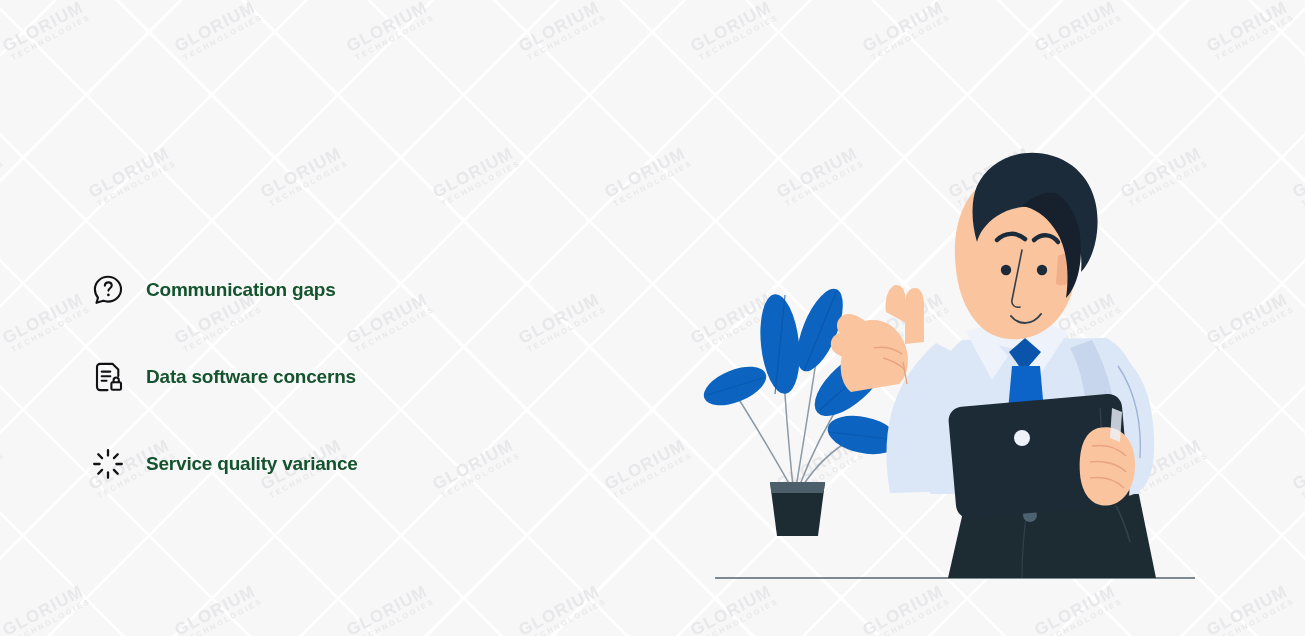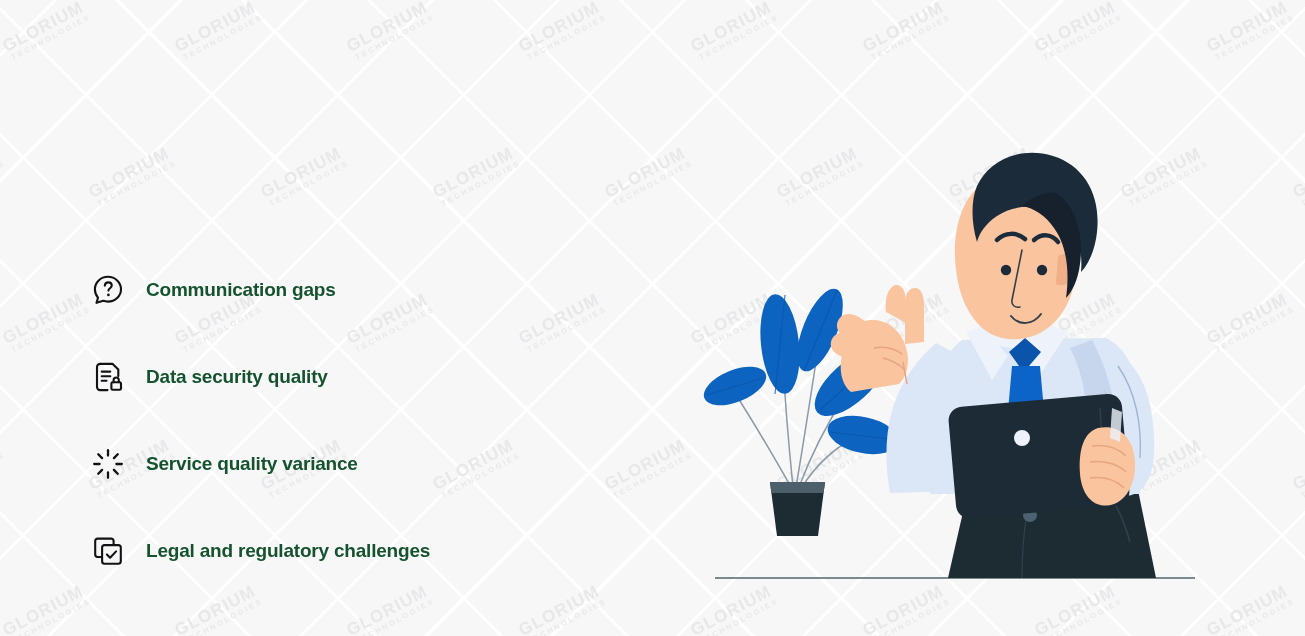--- a/index.html
+++ b/index.html
@@ -325,49 +325,39 @@
 
     <li class="challenge-item">
       <span class="item-icon">
         <svg width="34" height="34" viewBox="0 0 34 34" fill="none" stroke="#121214" stroke-width="2.1" stroke-linecap="round" stroke-linejoin="round">
           <path d="M27.3 16.1V9.5l-5.6-5.6H9.1C7.4 3.9 6 5.3 6 7v20c0 1.7 1.4 3.1 3.1 3.1h7.4"></path>
           <path d="M10.7 11.6h8.6M10.7 16.2h8.6M10.7 20.8h4.8"></path>
           <rect x="20.4" y="22.3" width="9.6" height="7.4" rx="1.3"></rect>
           <path d="M22.6 22.3v-2.2a2.6 2.6 0 0 1 5.2 0v2.2"></path>
         </svg>
       </span>
-      <span class="item-label">Data security quality</span>
+      <span class="item-label">Data software concerns</span>
     </li>
 
     <li class="challenge-item">
       <span class="item-icon">
         <svg width="34" height="34" viewBox="0 0 34 34" fill="none" stroke="#121214" stroke-width="2.3" stroke-linecap="round">
           <path d="M17 3.2v5.4"></path>
           <path d="M17 25.4v5.4"></path>
           <path d="M3.2 17h5.4"></path>
           <path d="M25.4 17h5.4"></path>
           <path d="M7.25 7.25l3.82 3.82"></path>
           <path d="M22.93 22.93l3.82 3.82"></path>
           <path d="M7.25 26.75l3.82-3.82"></path>
           <path d="M22.93 11.07l3.82-3.82"></path>
         </svg>
       </span>
       <span class="item-label">Service quality variance</span>
     </li>
 
-    <li class="challenge-item">
-      <span class="item-icon">
-        <svg width="34" height="34" viewBox="0 0 34 34" fill="none" stroke="#121214" stroke-width="2.1" stroke-linecap="round" stroke-linejoin="round">
-          <path d="M22.6 10.7V7.0c0-1.3-1.1-2.4-2.4-2.4H6.6c-1.3 0-2.4 1.1-2.4 2.4v13.6c0 1.3 1.1 2.4 2.4 2.4h3.7"></path>
-          <rect x="11.1" y="11.1" width="18.7" height="18.7" rx="2.5"></rect>
-          <path d="M15.9 20.4l3.2 3.3 6.0-6.3"></path>
-        </svg>
-      </span>
-      <span class="item-label">Legal and regulatory challenges</span>
-    </li>
 
   </ul>
 
   <div id="illustration">
     <svg width="520" height="500" viewBox="0 0 520 500" fill="none" xmlns="http://www.w3.org/2000/svg">
 
       <g>
 
         <g stroke="#8c9aa6" stroke-width="1.5" fill="none">
           <path d="M91 397 C 70 360, 52 330, 38 308"></path>

